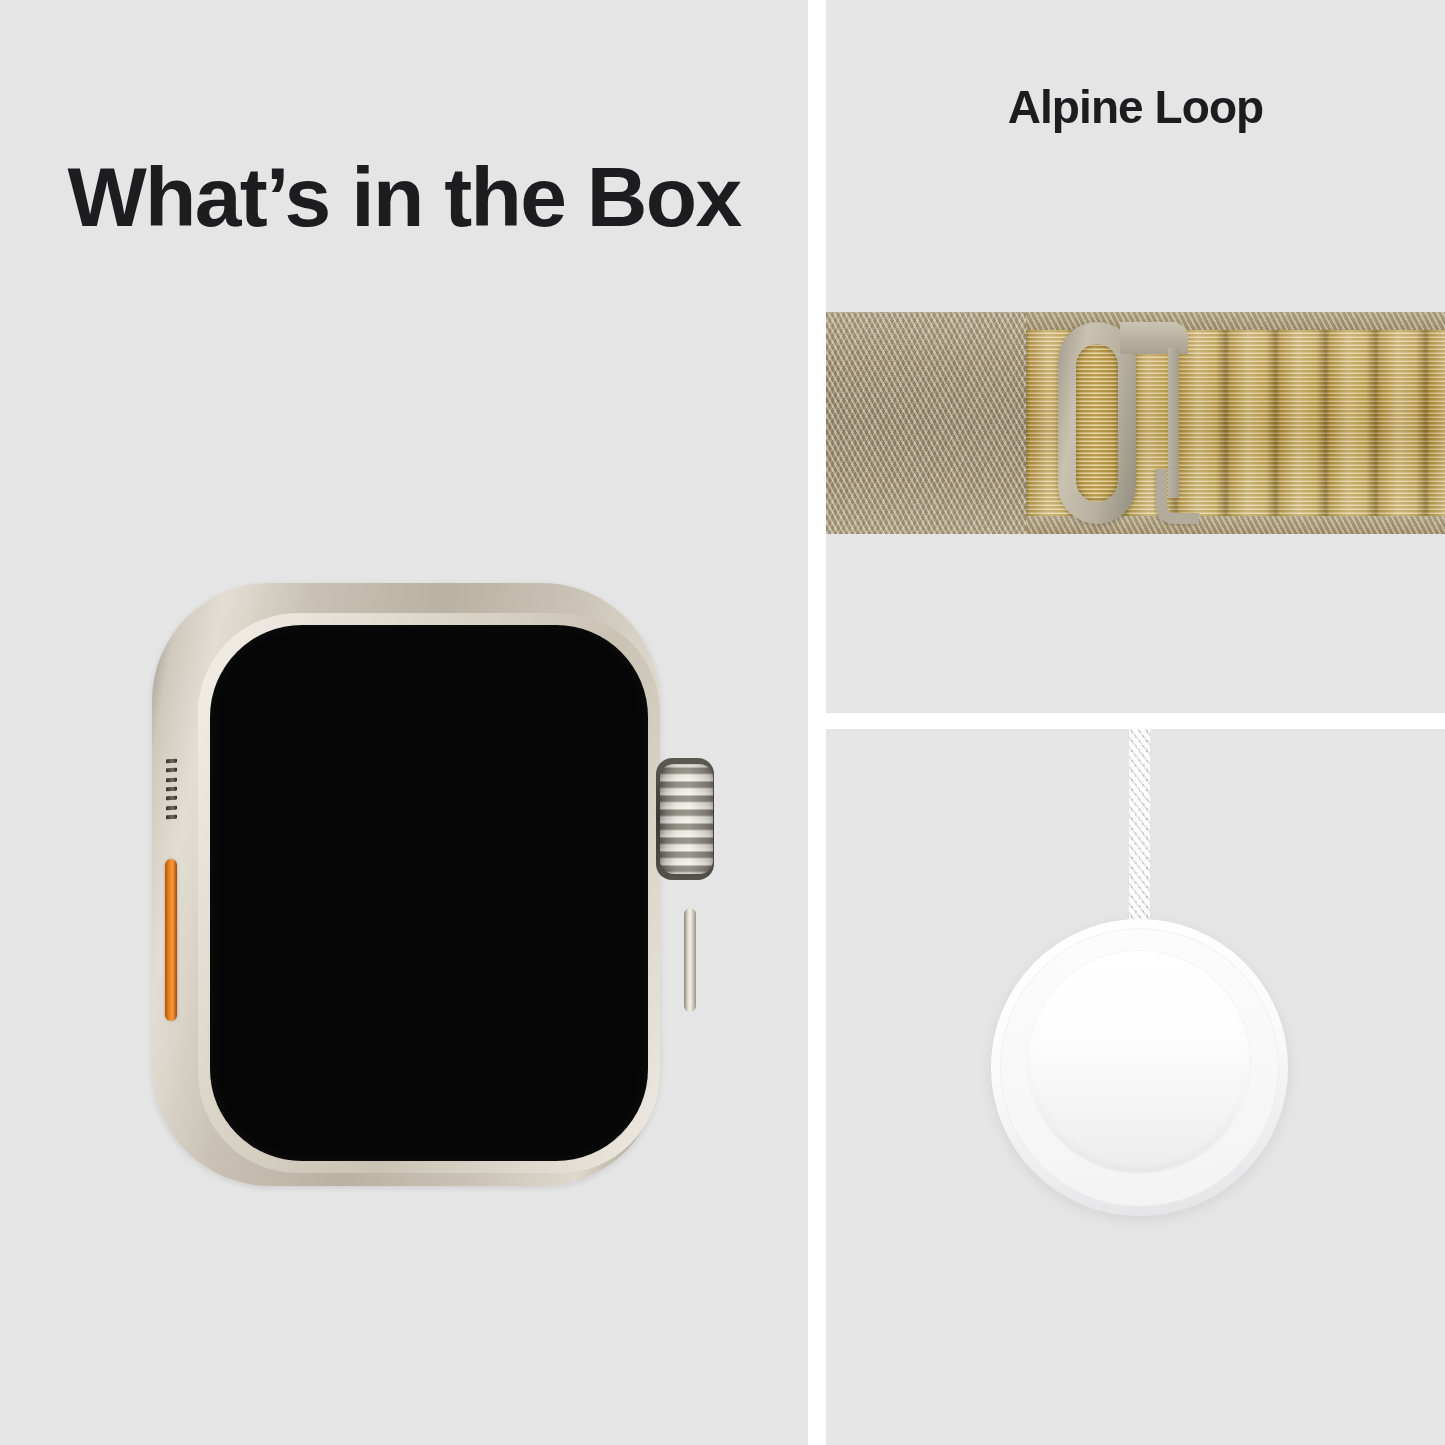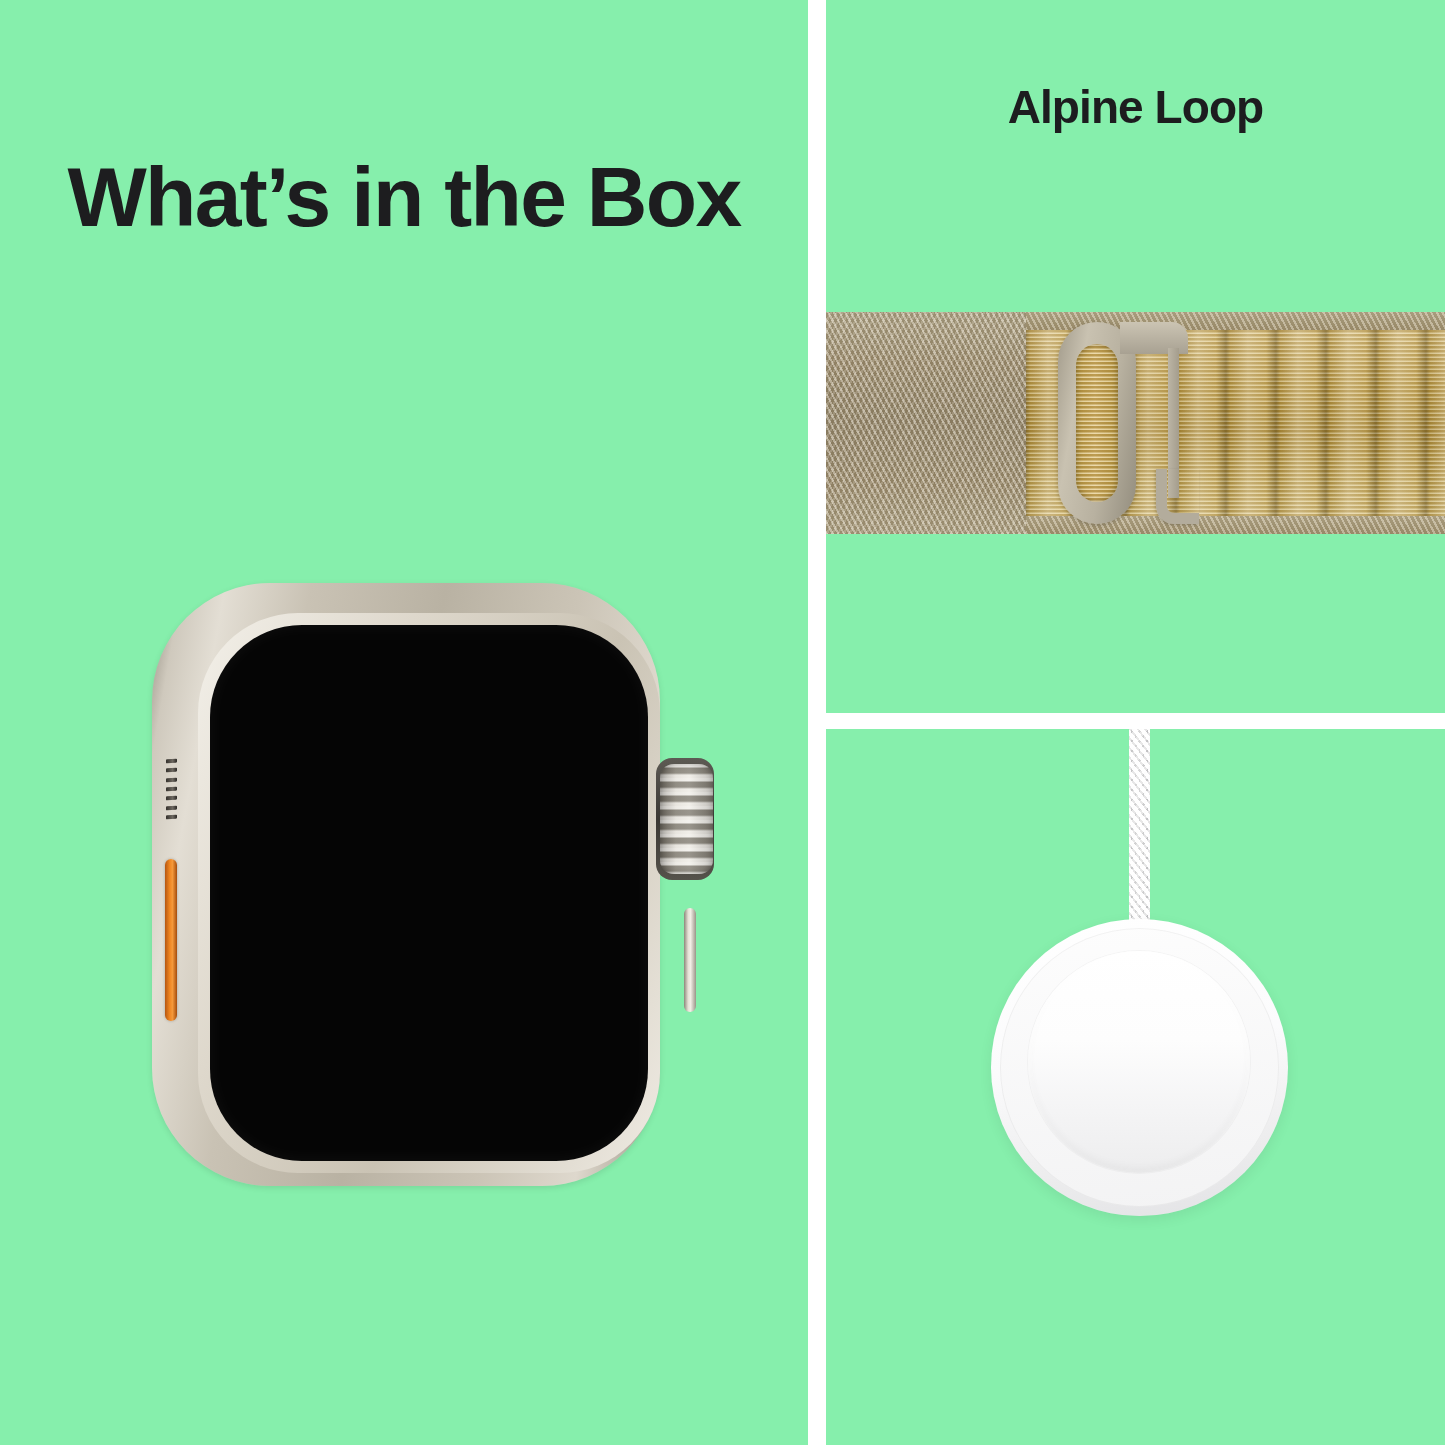--- a/index.html
+++ b/index.html
@@ -13,21 +13,21 @@
 
   #stage{
     position:relative;
     width:1445px; height:1445px;
     background:#ffffff;
   }
 
   
   .panel{
     position:absolute;
-    background:#86efac;
+    background:#e5e5e5;
     overflow:hidden;
   }
   #panel-watch   { left:0;   top:0;   width:808px;  height:1445px; }
   #panel-band    { left:826px; top:0;   width:619px;  height:713px; }
   #panel-charger { left:826px; top:729px; width:619px; height:716px; }
 
   
   .heading{
     color:#1d1d1f;
     font-weight:bold;

